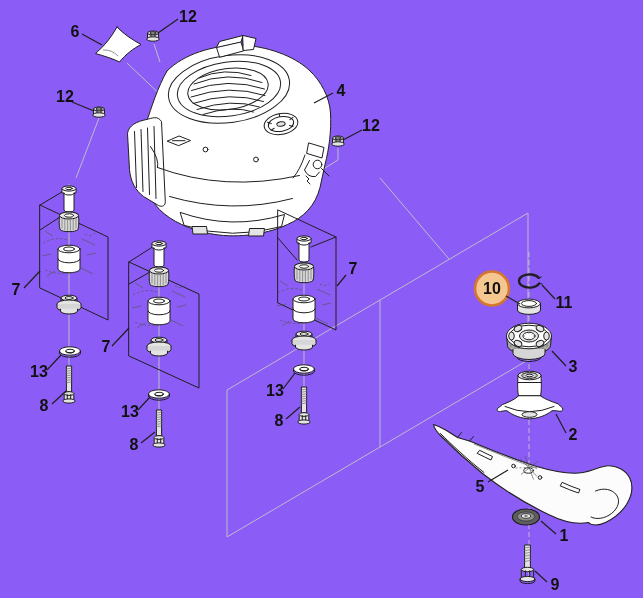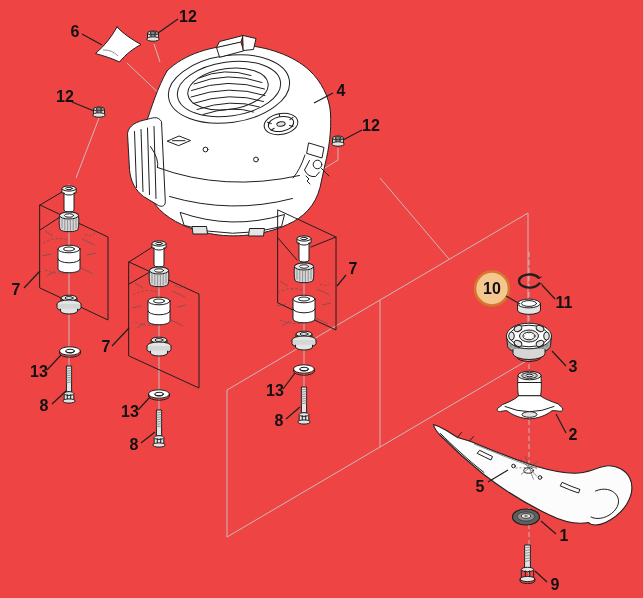--- a/index.html
+++ b/index.html
@@ -1,16 +1,16 @@
 <!DOCTYPE html>
 <html><head>
 <meta charset="utf-8">
 <style>
   html,body{margin:0;padding:0;background:#fff;}
-  #stage{position:relative;width:643px;height:598px;background:#ef4444;overflow:hidden;}
+  #stage{position:relative;width:643px;height:598px;background:#8b5cf6;overflow:hidden;}
   svg{position:absolute;left:0;top:0;}
   .k  {stroke:#1f1f1f;stroke-width:1;fill:none;stroke-linecap:round;stroke-linejoin:round;}
   .kf {stroke:#1f1f1f;stroke-width:1;fill:#ffffff;stroke-linecap:round;stroke-linejoin:round;}
   .kg {stroke:#1f1f1f;stroke-width:1;fill:#e4e4e4;}
   .kd {stroke:#1f1f1f;stroke-width:1;fill:#d6d6d6;}
   .thin{stroke:#555;stroke-width:0.65;fill:none;}
   .rib{stroke:#7e7e7e;stroke-width:0.8;fill:none;}
   .c  {stroke:#c6c6c6;stroke-width:0.9;fill:none;}
   .plabel{font-family:"Liberation Sans","DejaVu Sans",sans-serif;font-weight:bold;font-size:16px;fill:#111;text-anchor:middle;}
   .leader{stroke:#1f1f1f;stroke-width:1.2;}

